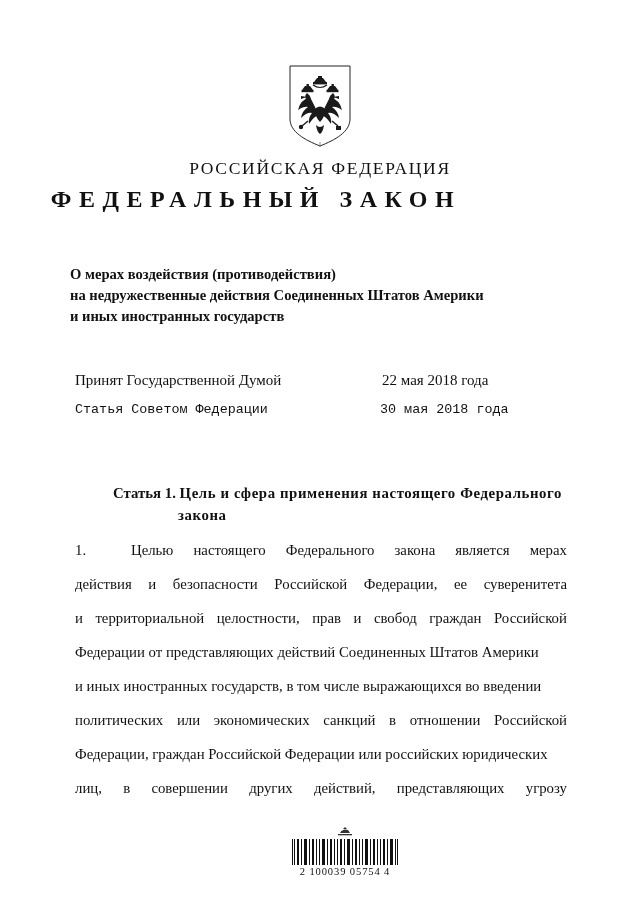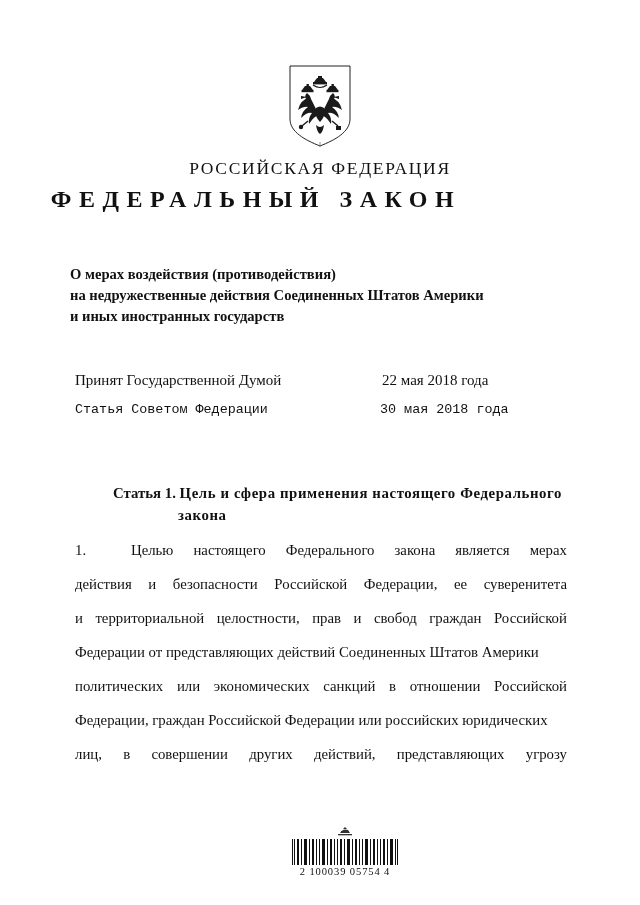--- a/index.html
+++ b/index.html
@@ -278,20 +278,21 @@
         <span class="w">и</span>
         <span class="w">территориальной</span>
         <span class="w">целостности,</span>
         <span class="w">прав</span>
         <span class="w">и</span>
         <span class="w">свобод</span>
         <span class="w">граждан</span>
         <span class="w">Российской</span>
       </div>
     <div class="body-line flush" id="line3"><span class="w">Федерации от представляющих действий Соединенных Штатов Америки</span></div>
+    <div class="body-line flush" id="line4"><span class="w">и иных иностранных государств, в том числе выражающихся  во введении</span></div>
     <div class="body-line" id="line5">
         <span class="w">политических</span>
         <span class="w">или</span>
         <span class="w">экономических</span>
         <span class="w">санкций</span>
         <span class="w">в</span>
         <span class="w">отношении</span>
         <span class="w">Российской</span>
       </div>
     <div class="body-line flush" id="line6"><span class="w">Федерации, граждан Российской Федерации или российских юридических</span></div>

